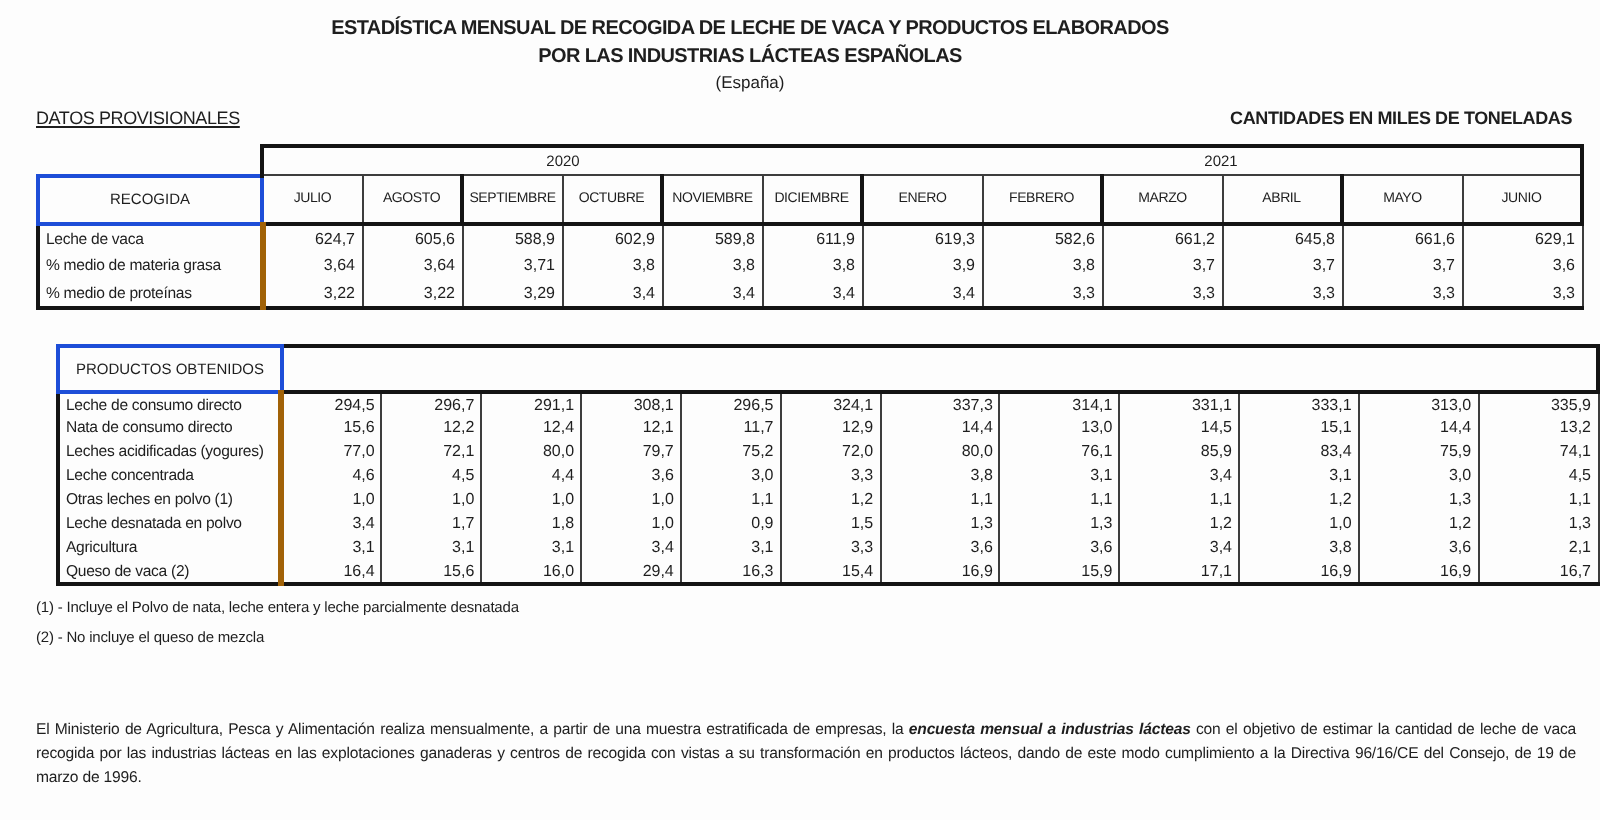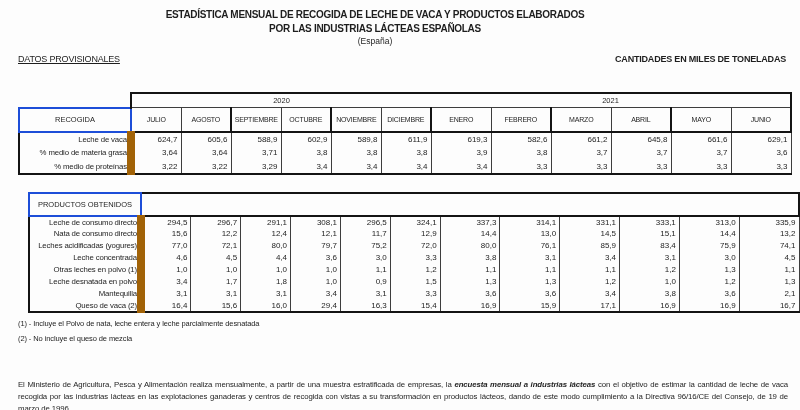--- a/index.html
+++ b/index.html
@@ -27,21 +27,21 @@
     border-collapse:collapse; table-layout:fixed;
     margin-left:18px; empty-cells:show;
   }
   .tbl th, .tbl td {
     padding:0; overflow:hidden; white-space:nowrap; vertical-align:middle;
   }
   col.w-lbl { width:112px; }
   col.w-a   { width:50px; }
   col.w-b   { width:60px; }
 
-  .t-recogida { margin-top:28px; }
+  .t-recogida { margin-top:8px; }
   .t-productos { margin-top:17px;margin-left:28px; }
 
   
   .spacer { border:none; }
   .year-th {
     font-size:7.5px; font-weight:normal; text-align:center; height:13px;
     border-top:2px solid #141414; border-bottom:1px solid #3d3d3d;
   }
   .year-th.yl { border-left:2px solid #141414; }
   .year-th.yr { border-right:2px solid #141414; }
@@ -59,22 +59,22 @@
   }
   .prod-head-row .lblh { height:21px; }
   .empty-head {
     border-top:2px solid #141414; border-right:2px solid #141414;
     border-bottom:2px solid #141414;
   }
 
   
   .tbl tbody td { border-top:none; border-bottom:none; }
   .tbl tbody .lbl {
-    font-size:7.8px; letter-spacing:-0.15px; padding-left:3px; text-align:right;
-    border-left:2px solid #141414; border-right:8px solid #a16207;
+    font-size:7.8px; letter-spacing:-0.15px; padding-left:3px; text-align:left;
+    border-left:2px solid #141414; border-right:3px solid #a16207;
   }
   .tbl tbody .num {
     font-size:8px; text-align:right; padding-right:3px;
     border-right:1px solid #3d3d3d;
   }
   .tbl .c1, .tbl .c3, .tbl .c5, .tbl .c7, .tbl .c9, .tbl .c11 {
     border-right:2px solid #141414;
   }
   .tbl tbody tr:last-child td { border-bottom:2px solid #141414; }
   .t-recogida tbody tr { height:14px; }
@@ -300,21 +300,21 @@
           <td class="num c4">0,9</td>
           <td class="num c5">1,5</td>
           <td class="num c6">1,3</td>
           <td class="num c7">1,3</td>
           <td class="num c8">1,2</td>
           <td class="num c9">1,0</td>
           <td class="num c10">1,2</td>
           <td class="num c11">1,3</td>
         </tr>
         <tr>
-          <td class="lbl">Mantequilla</td>
+          <td class="lbl">Agricultura</td>
           <td class="num c0">3,1</td>
           <td class="num c1">3,1</td>
           <td class="num c2">3,1</td>
           <td class="num c3">3,4</td>
           <td class="num c4">3,1</td>
           <td class="num c5">3,3</td>
           <td class="num c6">3,6</td>
           <td class="num c7">3,6</td>
           <td class="num c8">3,4</td>
           <td class="num c9">3,8</td>

